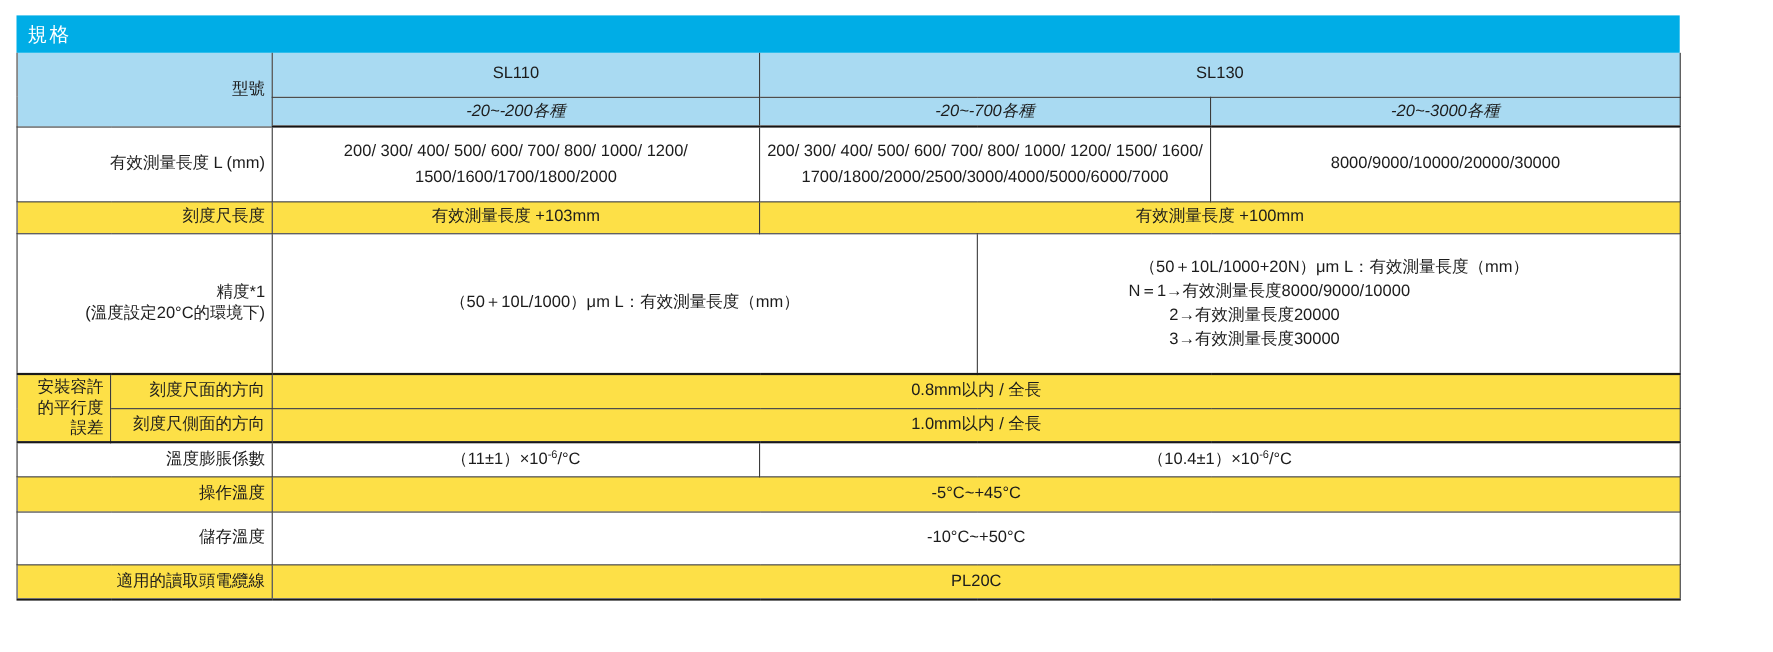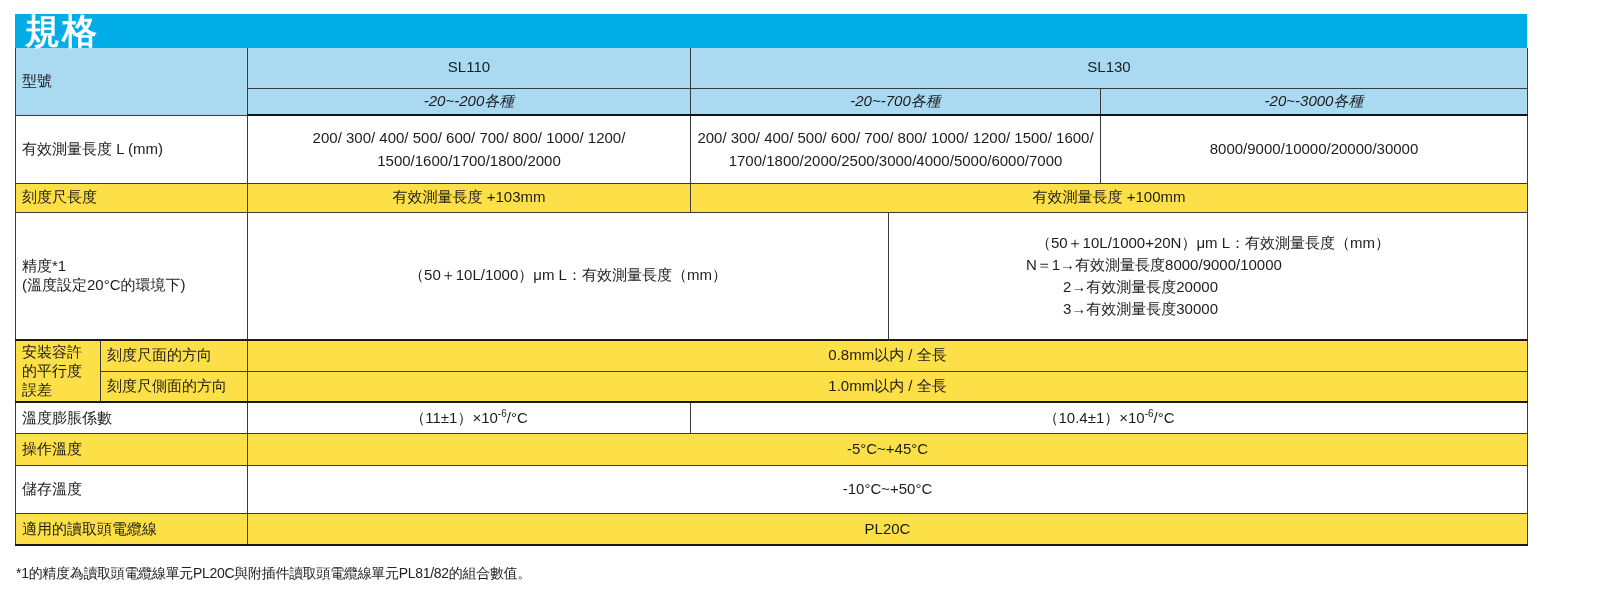--- a/index.html
+++ b/index.html
@@ -5,37 +5,37 @@
   html,body { margin:0; padding:0; }
   body {
     width:1612px; height:593px; background:#ffffff;
     font-family:"Liberation Sans", sans-serif;
     color:#1c1c1c;
     -webkit-font-smoothing:antialiased;
   }
   .wrap { margin:14px 0 0 15px; width:1512px; }
 
   .title-bar { background:#00ade6; height:34px; display:flex; align-items:center; }
-  .title-text { color:#ffffff; font-size:35px; font-weight:bold; padding-left:10px; letter-spacing:2px; line-height:34px; }
+  .title-text { color:#ffffff; font-size:18px; font-weight:normal; padding-left:10px; letter-spacing:2px; line-height:34px; }
 
   table.spec {
     border-collapse:collapse; table-layout:fixed; width:1512px;
     font-size:15px; line-height:1.25;
   }
   table.spec td {
     border:1px solid #3b3b3b;
     padding:2px 6px;
     overflow:hidden;
     vertical-align:middle;
   }
   .hd { background:#a9daf2; }
   tr.hdr-row1 td { border-top:none; }
   tr.hdr-row2 td { border-bottom:2px solid #141414;font-style:italic; }
   td.center { text-align:center; }
-  td.label { text-align:left; padding-left:9px; }
+  td.label { text-align:right; padding-left:9px; }
   .gray { background:#fde047; }
   .thick-top { border-top:2px solid #1a1a1a !important; }
   tr.last td { border-bottom:2px solid #1a1a1a; }
 
   .two-line { line-height:1.55; }
   .acc-block { display:inline-block; text-align:left; line-height:1.45; }
   .acc-l1 { padding-left:10px; }
   .acc-l3 { padding-left:37px; }
   sup { font-size:10px; line-height:0; }
 
@@ -147,14 +147,13 @@
       <td colspan="4" class="center">-10°C~+50°C</td>
     </tr>
 
     <tr style="height:32px" class="last">
       <td colspan="2" class="label gray">適用的讀取頭電纜線</td>
       <td colspan="4" class="center gray">PL20C</td>
     </tr>
   </tbody>
     </table>
 
-  <div class="footnote">*1的精度為讀取頭電纜線單元PL20C與附插件讀取頭電纜線單元PL81/82的組合數值。</div>
 </div>
 
 </body></html>

